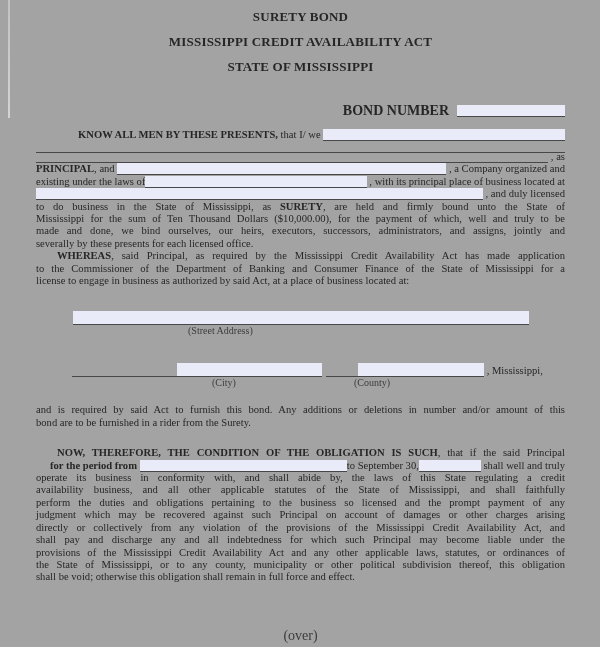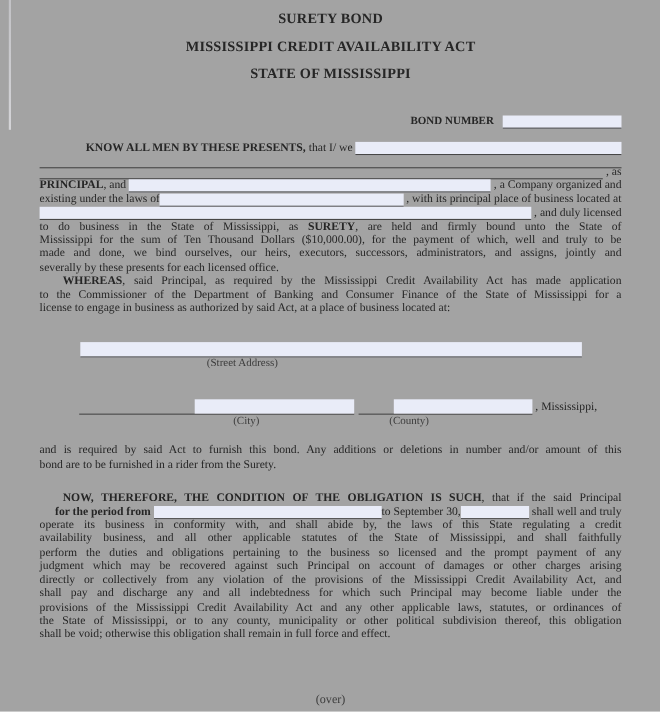--- a/index.html
+++ b/index.html
@@ -35,39 +35,39 @@
     box-sizing:border-box;min-width:0;
   }
   .fill{flex:1 1 auto;}
   .rule{border-bottom:1px solid #474747;background:transparent;}
   .nowrap{white-space:pre;}
   
   .jl{text-align:justify;text-align-last:justify;}
   .jl-last{text-align:left;}
   .indent{padding-left:21px;}
   .bond-row{margin-top:21px;height:17px;}
-  .bond-label{font-weight:bold;font-size:10px;}
+  .bond-label{font-weight:bold;font-size:14px;}
   .know-row{margin-top:9px;height:15px;}
   .blank1{margin-top:3px;height:9px;}
   .blank2{height:10px;}
   .addr-street{margin:23px 36px 0 37px;height:15px;}
   .addr-street .field{height:14px;}
   .small-label{font-size:10px;color:#3c3c3c;line-height:12px;}
   .street-label-row{padding-left:152px;height:12px;}
   .citycounty{margin-top:24px;height:16px;display:flex;align-items:flex-end;}
   .cityline{width:250px;margin-left:36px;border-bottom:1px solid #474747;display:flex;justify-content:flex-end;}
   .countyline{width:158px;margin-left:4px;border-bottom:1px solid #474747;display:flex;justify-content:flex-end;}
   .cityline .field,.countyline .field{border-bottom:none;margin-bottom:0;}
   .cc-label-row{display:flex;height:12px;}
   .sp1{width:176px;}
   .sp2{width:118px;}
   .rider{margin-top:15px;}
   .condition{margin-top:18px;}
   .period-row{display:flex;align-items:flex-end;line-height:12.4px;margin-left:14px;}
-  .footer{margin-top:46px;text-align:center;font-size:11px;color:#3c3c3c;}
+  .footer{margin-top:46px;text-align:center;font-size:14px;color:#3c3c3c;}
 </style>
 </head>
 <body>
 
 <div class="page">
   <div class="scan-edge"></div>
 
   <div class="title">SURETY BOND</div>
   <div class="title">MISSISSIPPI CREDIT AVAILABILITY ACT</div>
   <div class="title">STATE OF MISSISSIPPI</div>

